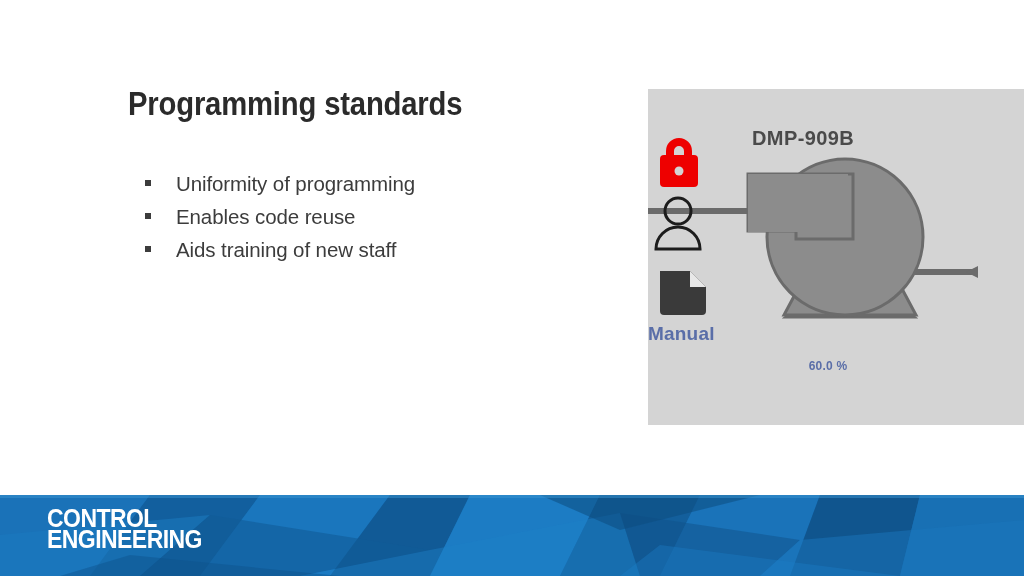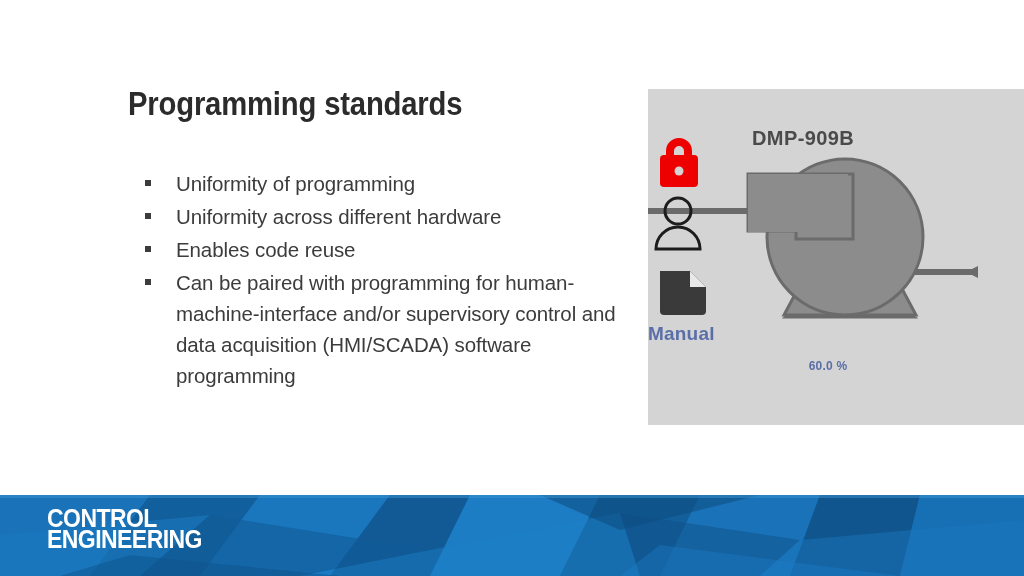--- a/index.html
+++ b/index.html
@@ -169,29 +169,25 @@
 
   <div class="slide-title">Programming standards</div>
 
   <ul class="bullet-list">
     <li class="bullet-item">
       <span class="bullet-marker"></span>
       <span class="bullet-text">Uniformity of programming</span>
     </li>
     <li class="bullet-item">
       <span class="bullet-marker"></span>
-      <span class="bullet-text">Uniformity across different hardware</span>
-    </li>
-    <li class="bullet-item">
-      <span class="bullet-marker"></span>
       <span class="bullet-text">Enables code reuse</span>
     </li>
     <li class="bullet-item">
       <span class="bullet-marker"></span>
-      <span class="bullet-text">Can be paired with programming for human-machine-interface and/or supervisory control and data acquisition (HMI/SCADA) software programming</span>
+      <span class="bullet-text">Aids training of new staff</span>
     </li>
   </ul>
 
   <div class="hmi-panel">
 
     <svg class="hmi-svg" viewBox="0 0 330 336" xmlns="http://www.w3.org/2000/svg">
 
       <line x1="0" y1="122" x2="108" y2="122" stroke="#6b6b6b" stroke-width="6"></line>
 
       <line x1="258" y1="183" x2="330" y2="183" stroke="#6b6b6b" stroke-width="6"></line>

